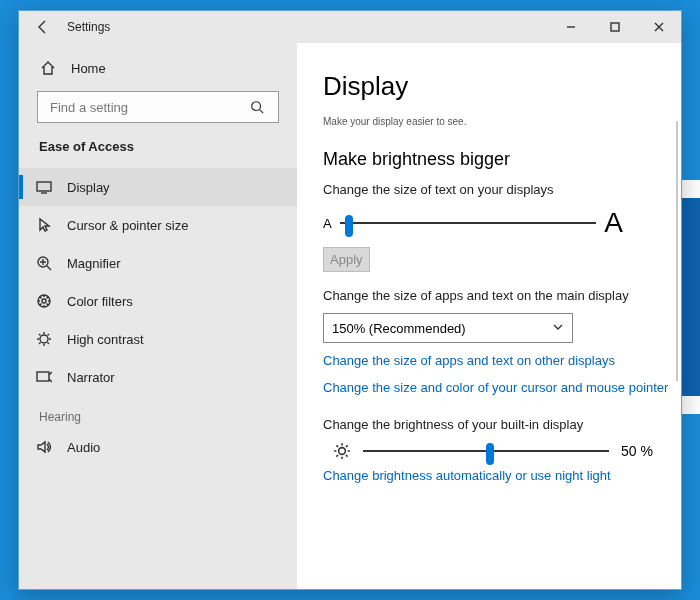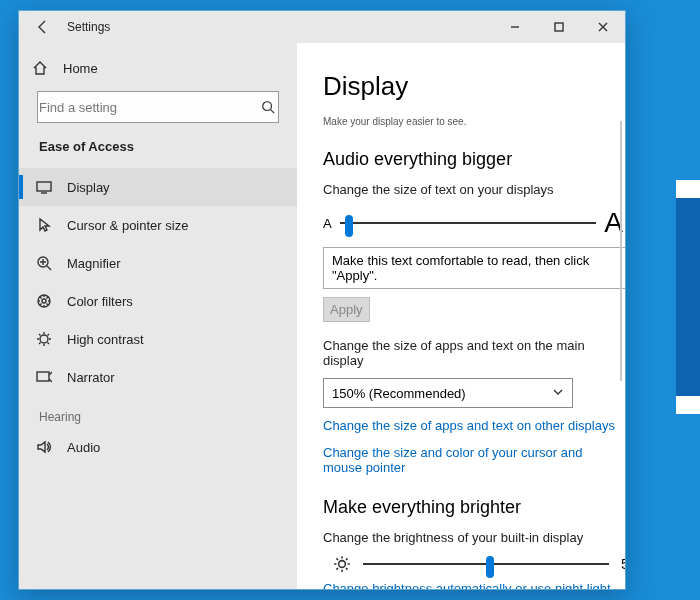--- a/index.html
+++ b/index.html
@@ -1,28 +1,28 @@
 <!DOCTYPE html>
 <html><head>
 <meta charset="utf-8">
 <style>
 * { box-sizing: border-box; margin: 0; padding: 0; font-family: "Segoe UI", Arial, sans-serif; }
 body { background: #1a8cd8; width: 700px; height: 600px; overflow: hidden; position: relative; }
 .bg-stripe { position: absolute; right: 0; top: 0; width: 24px; height: 100%; background: linear-gradient(to bottom, #1a8cd8 0%, #1a8cd8 30%, #fff 30%, #fff 33%, #0e63b0 33%, #0e63b0 66%, #fff 66%, #fff 69%, #1a8cd8 69%); }
-.window { position: absolute; left: 18px; top: 10px; width: 608px; height: 580px; background: #fff; box-shadow: 0 6px 24px rgba(0,0,0,.25); display: flex; flex-direction: column; border: 1px solid #5aa7d6; justify-content: space-between;}
+.window { position: absolute; left: 18px; top: 10px; width: 664px; height: 580px; background: #fff; box-shadow: 0 6px 24px rgba(0,0,0,.25); display: flex; flex-direction: column; border: 1px solid #5aa7d6; justify-content: space-between;}
 .titlebar { height: 32px; display: flex; align-items: center; background: #e8e8e8; border-bottom: 0; }
 .titlebar .back { width: 48px; display:flex; align-items:center; justify-content:center; color:#333; font-size:16px; }
 .titlebar .title { font-size: 12px; color: #222; }
 .titlebar .wc { margin-left: auto; display:flex; }
 .titlebar .wc div { width: 44px; height:32px; display:flex; align-items:center; justify-content:center; color:#333; font-size:11px;}
 .body { flex:1; display:flex; overflow:hidden; }
 .sidebar { width: 278px; background:#e8e8e8; padding: 6px 0 0 0; display:flex; flex-direction:column; font-size:13px; color:#222; }
-.side-row { display:flex; align-items:center; height:38px; padding-left:12px; gap:14px; cursor:default;}
+.side-row { display:flex; align-items:center; height:38px; padding-left:20px; gap:14px; cursor:default;}
 .icon { width:18px; height:18px; display:flex; align-items:center; justify-content:center; color:#333; }
-.search { margin:4px 18px 10px 18px; height:32px; border:1px solid #999; background:#fdfdfd; display:flex; align-items:center; padding:0 1px; color:#666; font-size:13px;}
+.search { margin:4px 18px 10px 18px; height:32px; border:1px solid #999; background:#fdfdfd; display:flex; align-items:center; padding:0 12px; color:#666; font-size:13px;}
 .search span.ph { flex:1; color:#777; }
 .cat { font-weight:600; font-size:13px; padding:6px 0 14px 20px; }
 .group { font-size:12px; color:#6b6b6b; padding: 14px 0 4px 20px; }
 .nav-item { display:flex; align-items:center; height:38px; padding-left:16px; gap:14px; font-size:13px; position:relative;}
 .nav-item.active::before { content:""; position:absolute; left:0; top:7px; bottom:7px; width:4px; background:#0078d7;}
 .nav-item.active { background:#dcdcdc; }
 .main { flex:1; background:#fff; padding: 28px 0 0 26px; position:relative; overflow:hidden;}
 .main h1 { font-weight:400; font-size:26px; margin-bottom:14px;}
 .sub { font-size:10px; color:#555; margin-bottom:22px;}
 .main h2 { font-weight:400; font-size:18px; margin-bottom:12px;}
@@ -161,43 +161,41 @@
           </span>
         <span>Audio</span>
       </div>
       <div class="scroll-ind2"></div>
     </div>
 
     <div class="main">
       <h1>Display</h1>
       <div class="sub">Make your display easier to see.</div>
 
-      <h2>Audio everything bigger</h2>
+      <h2>Make brightness bigger</h2>
       <div class="lbl">Change the size of text on your displays</div>
       <div class="text-slider">
         <span class="small">A</span>
         <div class="track">
             <div class="thumb" id="thumb-text" style="left: 2%;"></div>
           </div>
         <span class="big">A</span>
       </div>
-      <div class="sample-box">Make this text comfortable to read, then click "Apply".</div>
       <div class="apply">Apply</div>
 
       <div class="lbl">Change the size of apps and text on the main display</div>
       <div class="select">
         <span>150% (Recommended)</span>
         <span><svg width="12" height="12" viewBox="0 0 12 12">
               <path d="M2 4 L6 8 L10 4"></path>
             </svg></span>
       </div>
       <a class="link">Change the size of apps and text on other displays</a>
       <a class="link" style="margin-bottom:22px">Change the size and color of your cursor and mouse pointer</a>
 
-      <h2>Make everything brighter</h2>
       <div class="lbl">Change the brightness of your built-in display</div>
       <div class="bright-row">
         <span class="icon">
             <svg width="18" height="18" viewBox="0 0 16 16">
               <circle cx="8" cy="8" r="3"></circle>
               <path d="M8 1 V3 M8 13 V15 M1 8 H3 M13 8 H15 M3 3 L4.5 4.5 M11.5 11.5 L13 13 M13 3 L11.5 4.5 M4.5 11.5 L3 13"></path>
             </svg>
           </span>
         <div class="track">
             <div class="thumb" id="thumb-bright" style="left: 50%;"></div>

